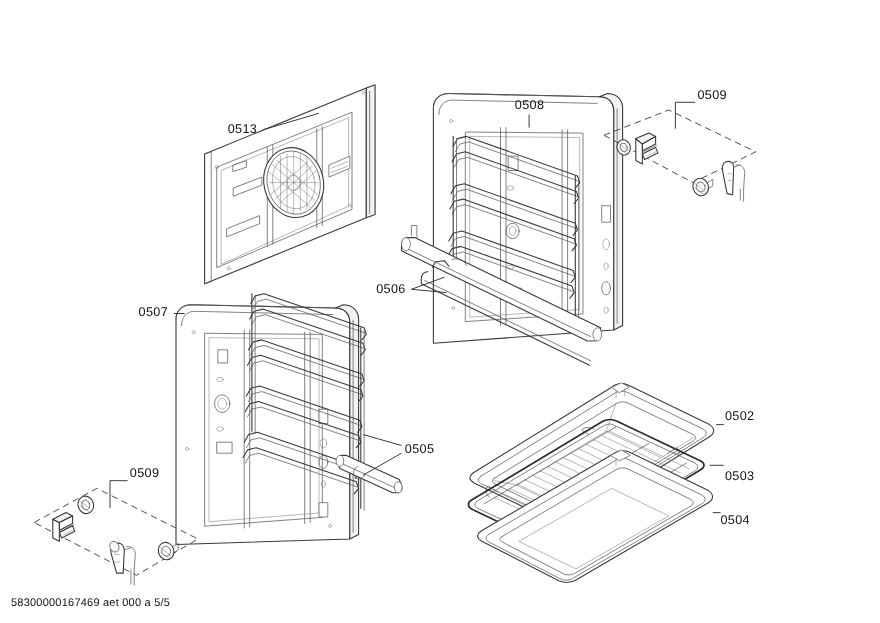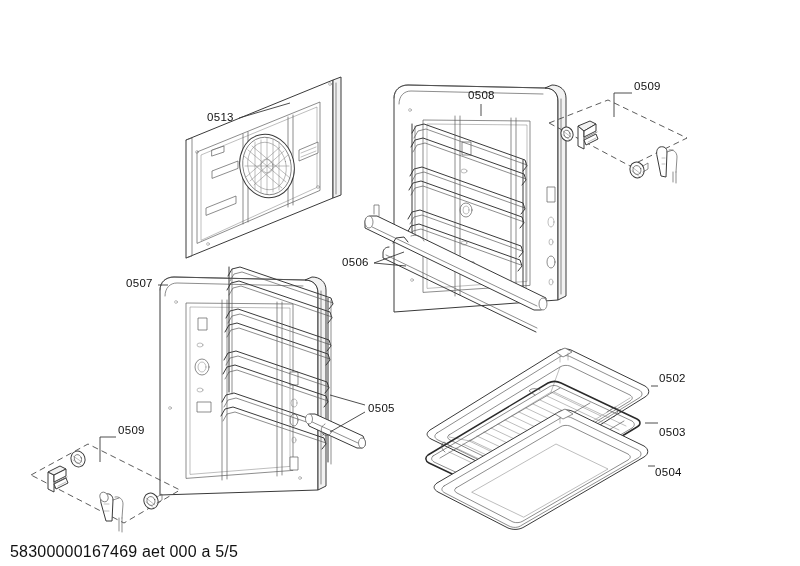--- a/index.html
+++ b/index.html
@@ -15,21 +15,21 @@
   .ln-hair{fill:none;stroke:#7d7d7d;stroke-width:0.5;stroke-linecap:round;}
   .ln-bold{fill:none;stroke:#2a2a2a;stroke-width:1.5;stroke-linecap:round;stroke-linejoin:round;}
   .fillw{fill:#ffffff;stroke:#3a3a3a;stroke-width:1;stroke-linejoin:round;}
   .fillw-thin{fill:#ffffff;stroke:#5c5c5c;stroke-width:0.7;stroke-linejoin:round;}
   .fillg{fill:#f2f2f2;stroke:#3a3a3a;stroke-width:1;stroke-linejoin:round;}
   .dash{fill:none;stroke:#4a4a4a;stroke-width:0.9;stroke-dasharray:6 4;stroke-linejoin:round;}
   .leader{fill:none;stroke:#3a3a3a;stroke-width:0.9;}
   .lbl{font-family:"Liberation Sans", sans-serif;font-size:11.5px;fill:#111111;letter-spacing:0.3px;}
   .footer-text{
     position:absolute;left:10px;top:543px;
-    font-size:16px;color:#111111;white-space:nowrap;letter-spacing:0.2px;
+    font-size:10px;color:#111111;white-space:nowrap;letter-spacing:0.2px;
   }
 </style>
 </head>
 <body>
 
 <div id="diagram-root">
 <svg width="800" height="566" viewBox="0 0 800 566" xmlns="http://www.w3.org/2000/svg">
 
   <g>
 

